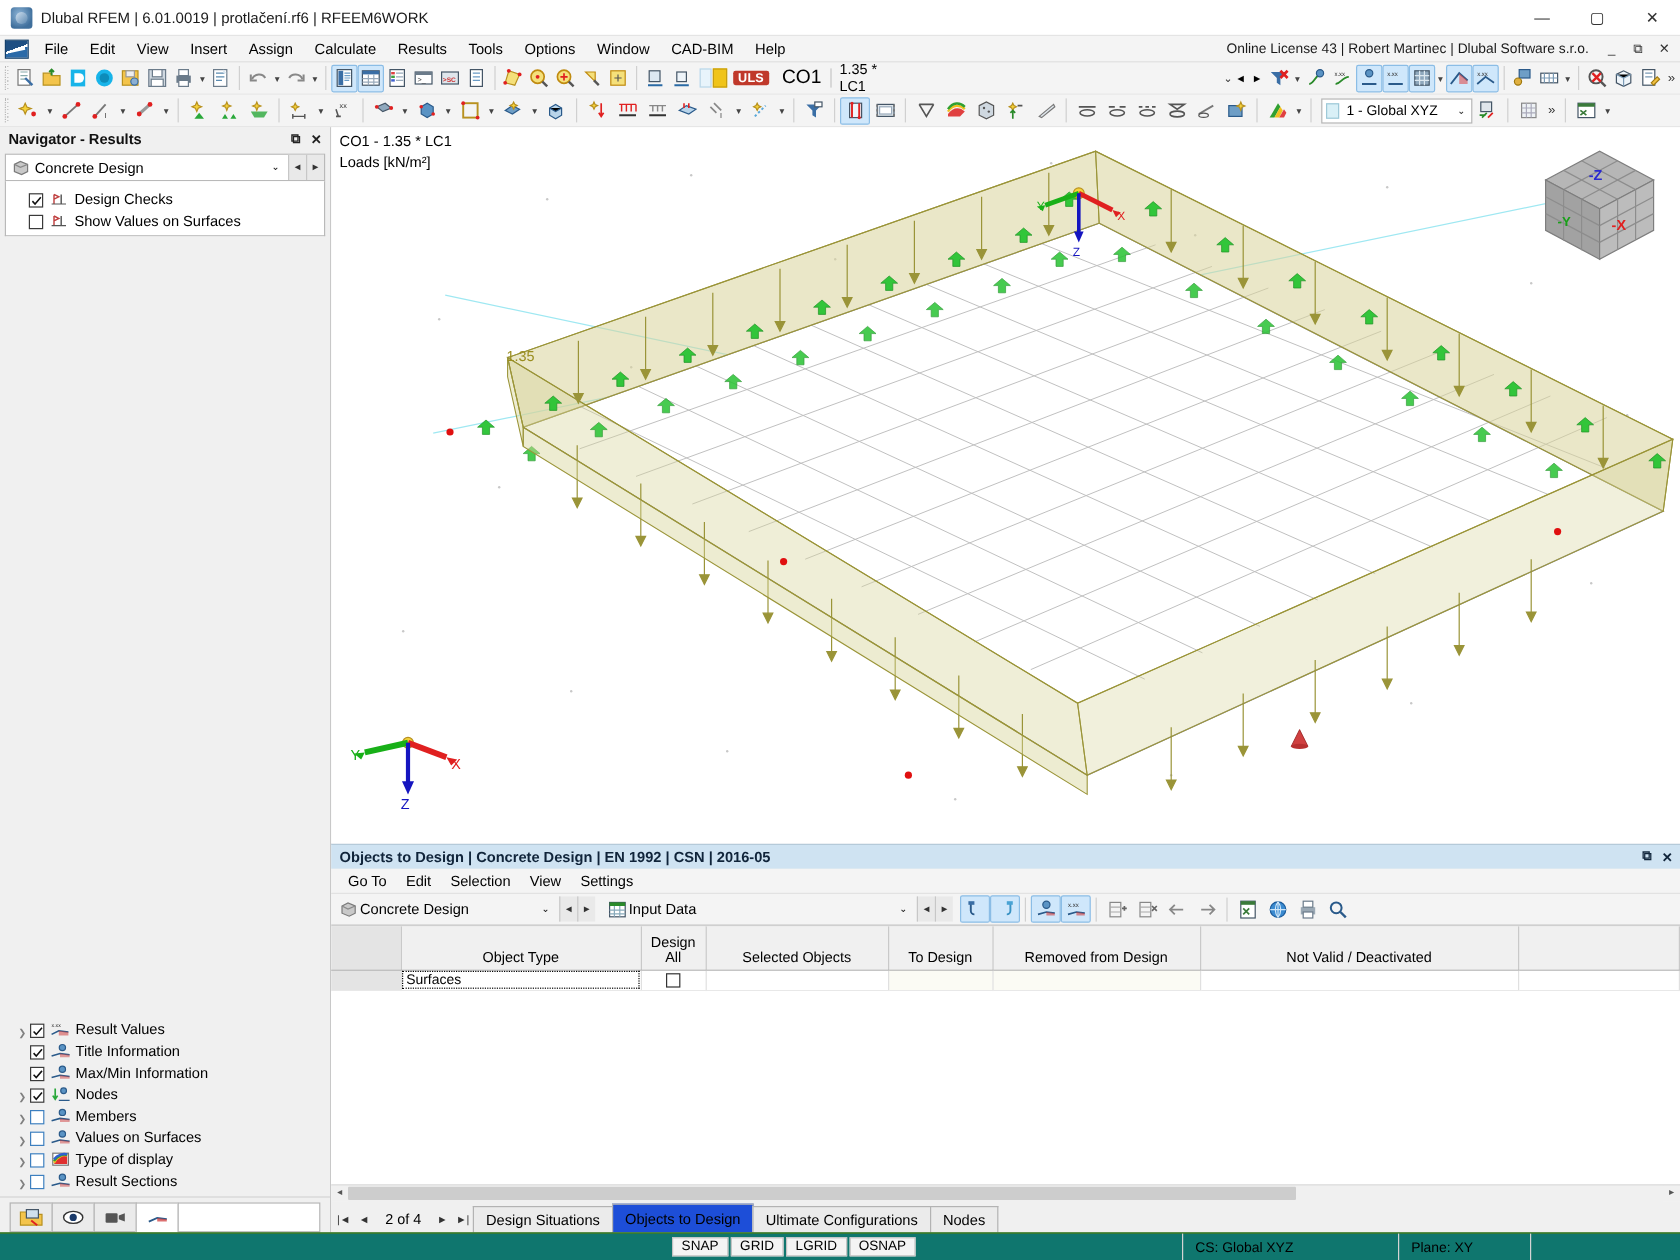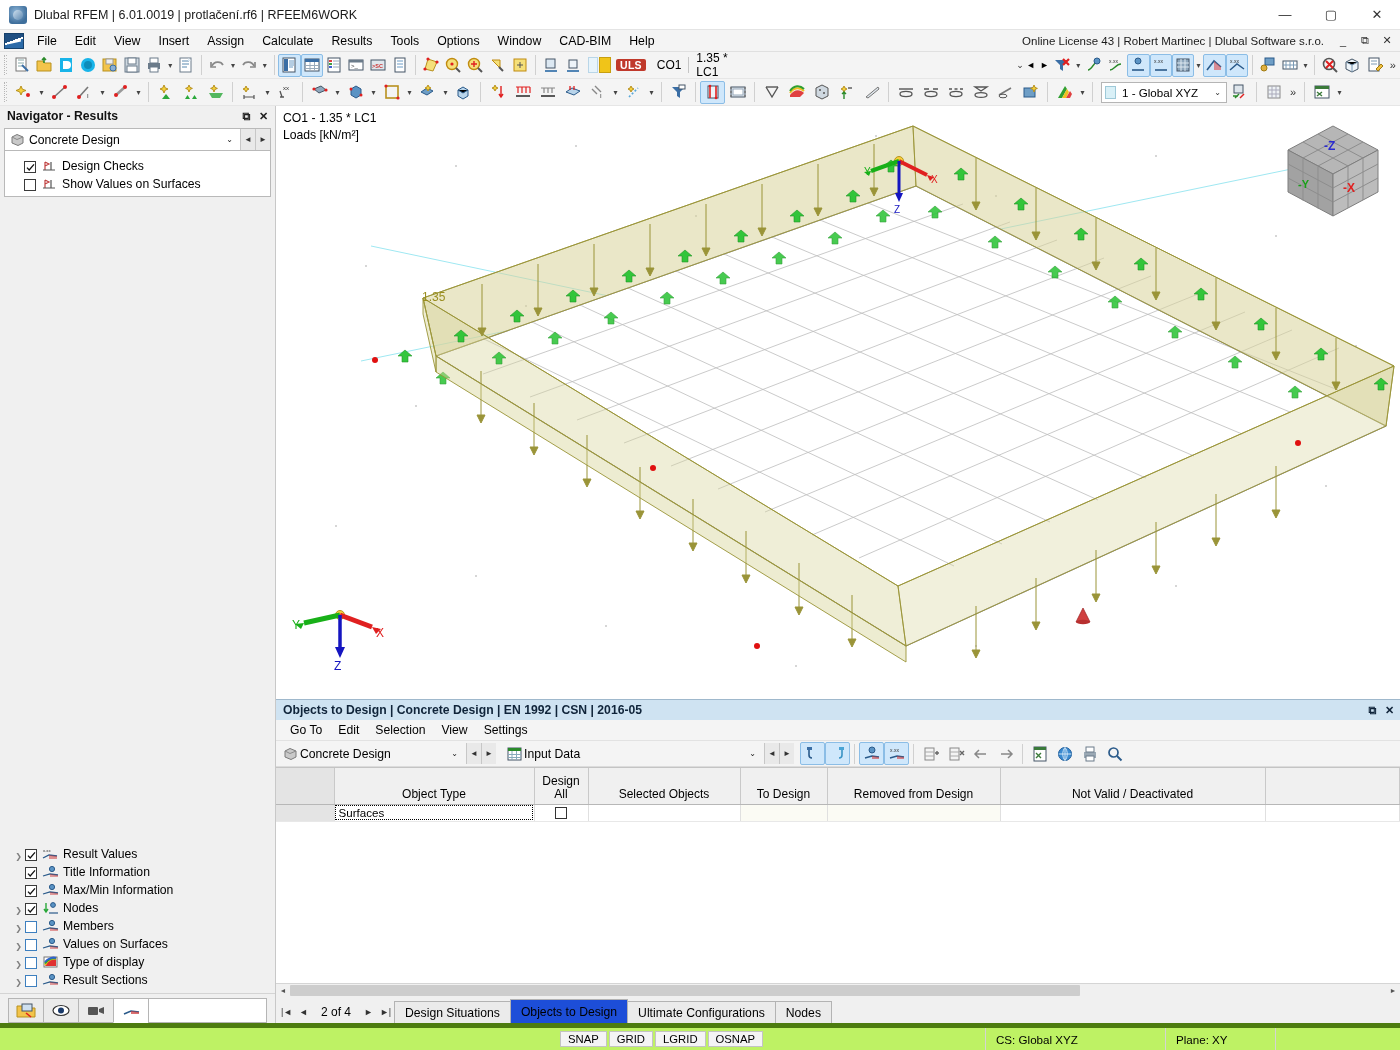--- a/index.html
+++ b/index.html
@@ -72,21 +72,21 @@
   .tb-caret { width: 11px; height: 23px; display:flex; align-items:center; justify-content:center;
     font-size:8px; color:#444; }
   .tb-chev { font-size: 11px; color:#333; padding: 0 4px; }
 
   
   .lc-widget { display:flex; align-items:center; height: 22px; margin-left: 4px; }
   .lc-swatch-w { width: 11px; height: 16px; background:#e8f4fb; border:1px solid #b9d6e8; }
   .lc-swatch-y { width: 13px; height: 16px; background:#f0c419; border:1px solid #c79f10; margin-left:1px;}
   .uls-badge { background:#c0392b; color:#fff; font-size:10.5px; font-weight:bold; padding:0 4px;
     margin-left: 5px; border-radius:2px; letter-spacing:0.2px;}
-  .lc-co { font-size:12px; margin-left:11px; }
+  .lc-co { font-size:16px; margin-left:11px; }
   .lc-sep { width:1px; height:16px; background:#c5c5c5; margin: 0 7px; }
   .lc-expr { font-size:12px; }
   .lc-dd {
     width: 300px; height: 21px; display:flex; align-items:center; justify-content:flex-end;
     font-size:9px; color:#333;
   }
   .lc-arrow { width:15px; height:21px; display:flex; align-items:center; justify-content:center; font-size:9px;}
 
   .cs-dd {
     width: 126px; height: 21px; background:#fff; border:1px solid #b5b5b5;
@@ -190,21 +190,21 @@
   
   .tabrow { height:26px; background:#f0f0f0; display:flex; align-items:flex-end; padding-left:2px; }
   .navnum { display:flex; align-items:center; height:22px; font-size:12px; }
   .nav-ar { width:17px; height:20px; display:flex; align-items:center; justify-content:center; font-size:9px; color:#333;}
   .pgtxt { padding:0 9px; font-size:12px;}
   .btab { height:22px; border:1px solid #b3b3b3; background:#ebebeb; padding:0 10px;
     display:flex; align-items:center; font-size:12.2px; margin-right:-1px; border-bottom:none;}
   .btab.active { background:#1d4ed8; height:24px; }
 
   
-  .statusbar { height:40px; flex:0 0 22px; background:#bef264; border-top:5px solid #4d7c0f;
+  .statusbar { height:40px; flex:0 0 22px; background:#0f766e; border-top:1px solid #4d7c0f;
     display:flex; align-items:center; font-size:11.6px; }
   .sb-left { width:560px; flex:0 0 560px; }
   .sb-btn { border:1px solid #c3c3c3; background:#f4f4f4; padding:1px 7px; margin-right:2px; font-size:11.3px;}
   .sb-cell { border-left:1px solid #d4d4d4; height:22px; display:flex; align-items:center;
     padding:0 10px; }
 </style>
 </head>
 <body>
 
 <div id="app">

